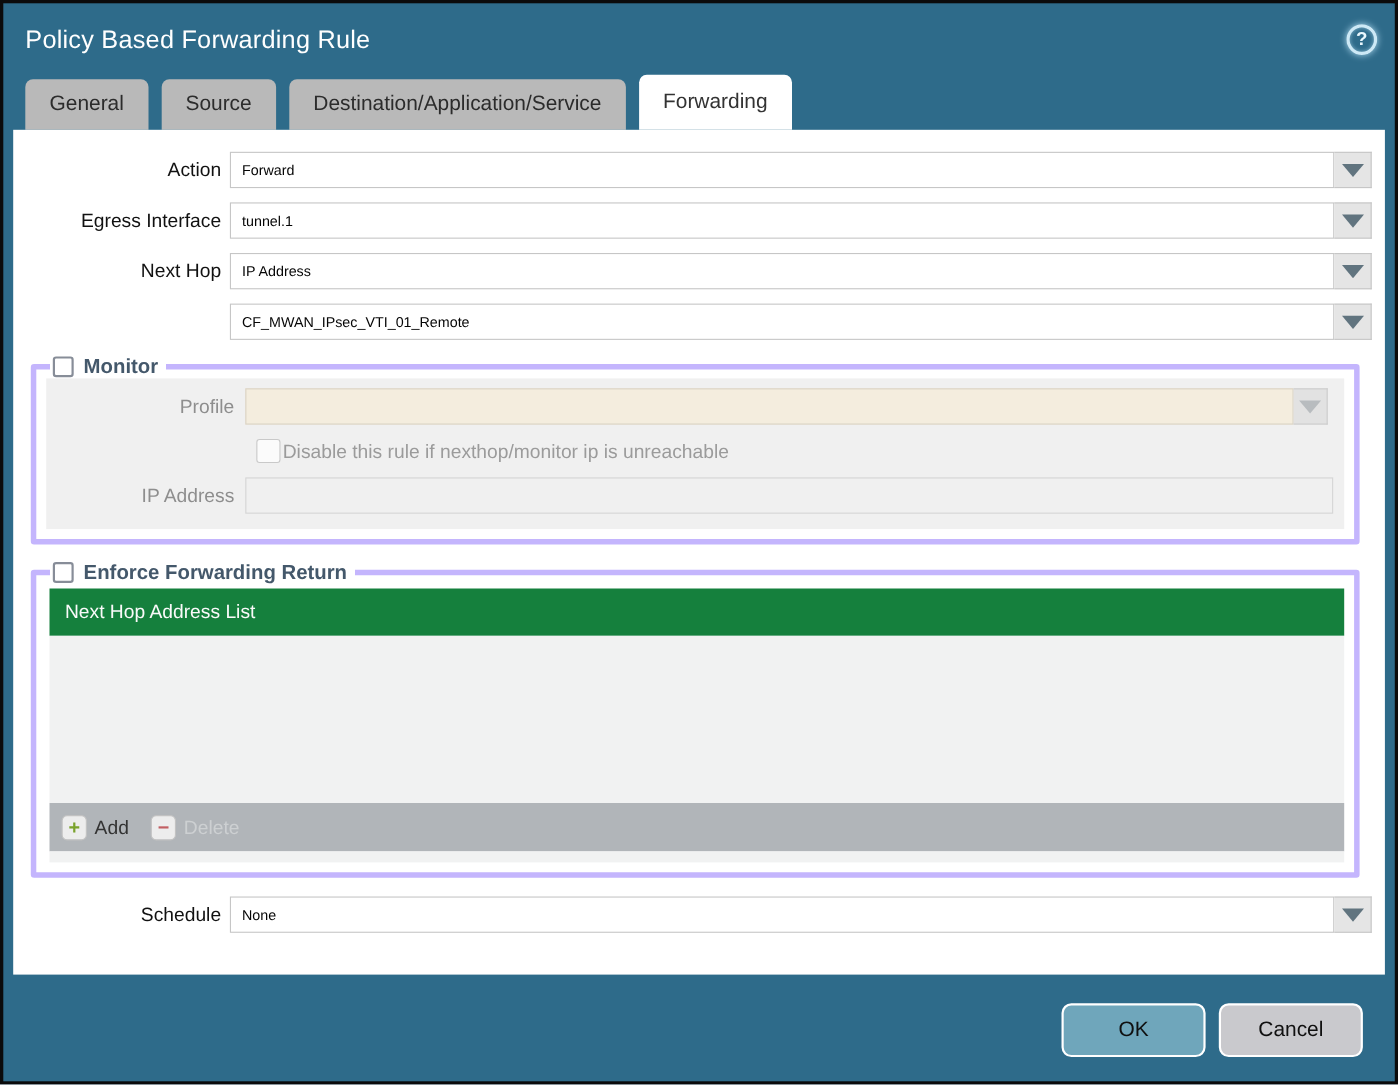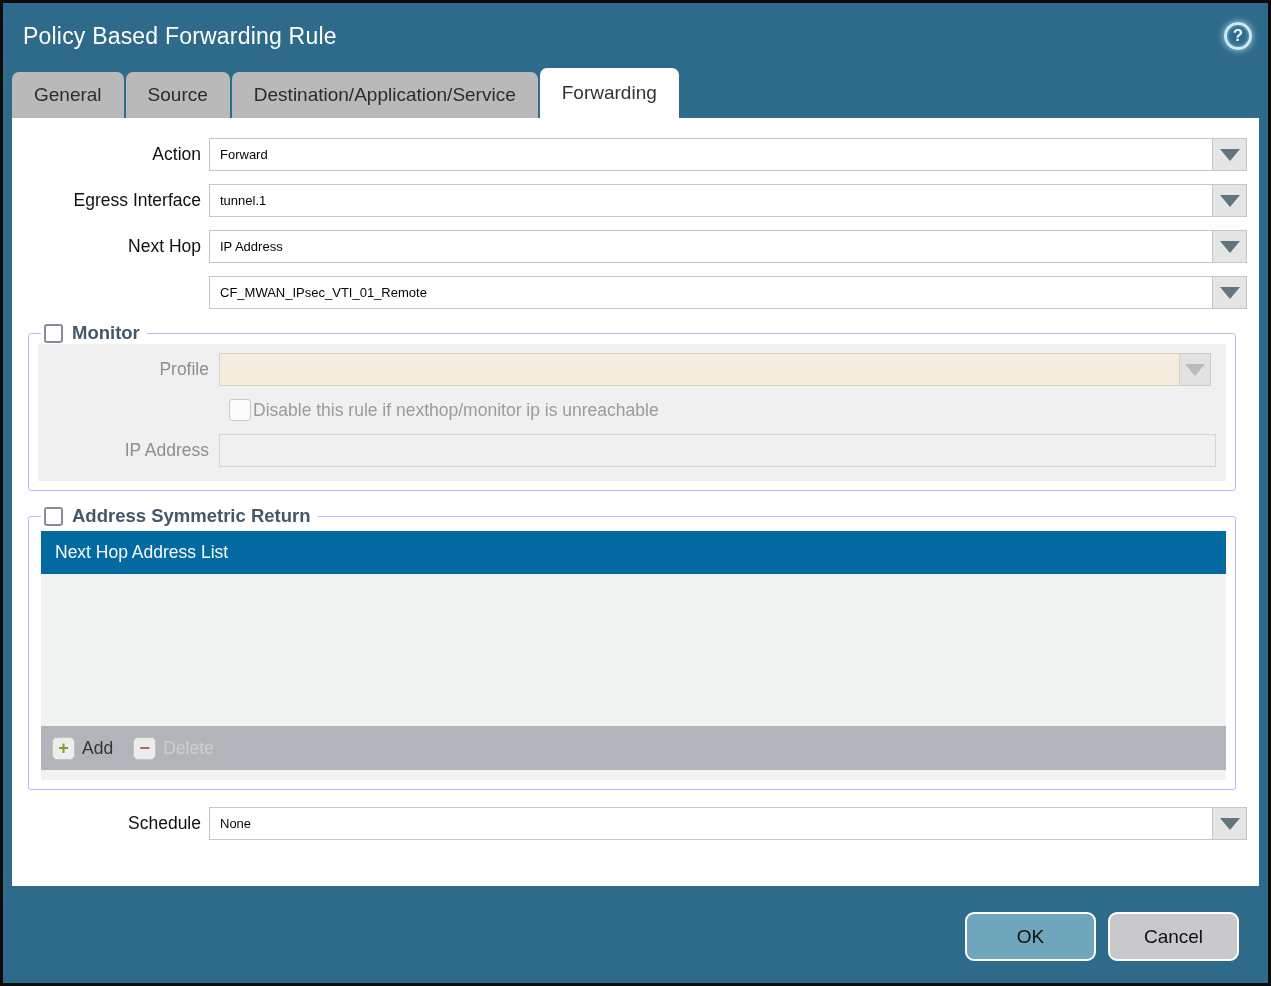--- a/index.html
+++ b/index.html
@@ -25,21 +25,21 @@
     width:28px; height:28px; border-radius:50%;
     border:3px solid #cde9f6;
     color:#eaf7fd; font-weight:bold; font-size:17px;
     display:flex; align-items:center; justify-content:center;
     box-shadow:0 0 7px rgba(190,230,250,0.9), inset 0 0 4px rgba(190,230,250,0.6);
     cursor:pointer;
   }
 
   
   .tabs {
-    display:flex; align-items:flex-end; padding-left:9px; gap:2px;
+    display:flex; align-items:flex-end; padding-left:20px; gap:12px;
     height:53px; flex-shrink:0;
   }
   .tab {
     background:#b9b9b9; color:#2c2c2c; font-size:19px;
     padding:0 22px; border-radius:7px 7px 0 0;
     height:46px; display:flex; align-items:center; cursor:pointer;
     white-space:nowrap;
   }
   .tab.active { background:#ffffff; color:#333333; height:50px; }
 
@@ -68,21 +68,21 @@
   }
   .tri {
     width:0; height:0;
     border-left:10px solid transparent; border-right:10px solid transparent;
     border-top:12px solid #61747f;
   }
   .tri.disabled { border-top-color:#b8bcbf; }
 
   
   fieldset {
-    border:1px solid #c4b5fd; border-radius:3px;
+    border:5px solid #c4b5fd; border-radius:3px;
     margin:0 11px 14px 16px; padding:0 9px 9px 9px;
   }
   legend {
     display:flex; align-items:center; gap:9px;
     font-weight:bold; color:#44586b; font-size:18.5px;
     padding:0 7px 0 3px; margin-left:3px;
   }
   .checkbox {
     width:19px; height:19px; border:2px solid #878d98;
     border-radius:3px; background:#ffffff; cursor:pointer; flex-shrink:0;
@@ -108,21 +108,21 @@
     display:flex; align-items:center; justify-content:center;
   }
   .m-spacer { width:5px; flex-shrink:0; }
   .m-field-ip { flex:1; height:33px; background:#f0f0f0; border:1px solid #d4d4d4; }
   .m-check-row { display:flex; align-items:center; gap:2px; padding-left:191px; }
   .m-check-label { font-size:17.5px; color:#9b9b9b; }
 
   
   .nh-table { margin:4px 0 0 3px; }
   .table-header {
-    background:#0369a1; color:#fafafa; font-size:17.5px;
+    background:#15803d; color:#fafafa; font-size:17.5px;
     height:43px; display:flex; align-items:center; padding:0 14px;
   }
   .table-body { background:#f1f2f2; height:152px; }
   .table-footer {
     background:#b1b5b9; height:44px;
     display:flex; align-items:center; padding:0 11px; gap:20px;
   }
   .tf-btn { display:flex; align-items:center; gap:7px; cursor:pointer; }
   .tf-btn.disabled { cursor:default; }
   .icon-sq {
@@ -238,21 +238,21 @@
           <div class="m-label">IP Address</div>
           <div class="m-field-ip"></div>
         </div>
 
       </div>
     </fieldset>
 
     <fieldset>
       <legend>
         <span class="checkbox"></span>
-        <span>Address Symmetric Return</span>
+        <span>Enforce Forwarding Return</span>
       </legend>
 
       <div class="nh-table">
         <div class="table-header">
           <span>Next Hop Address List</span>
         </div>
         <div class="table-body"></div>
         <div class="table-footer">
           <div class="tf-btn">
             <span class="icon-sq plus-glyph">+</span>

